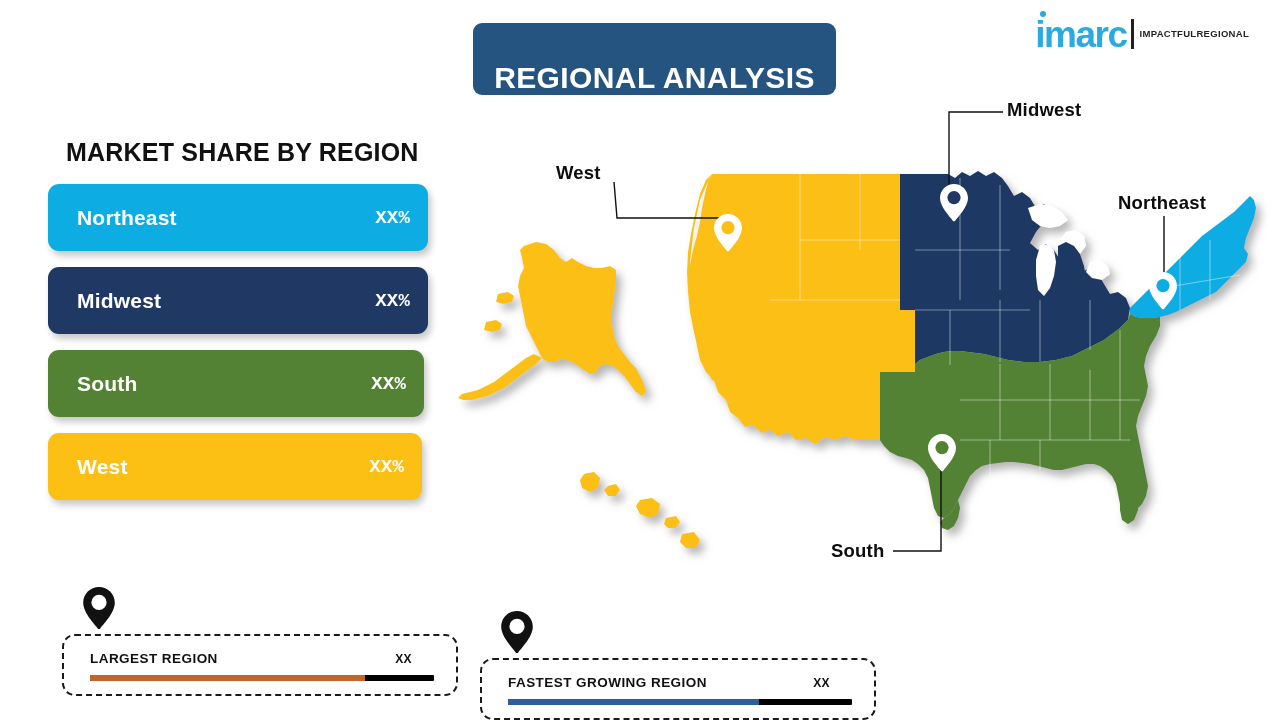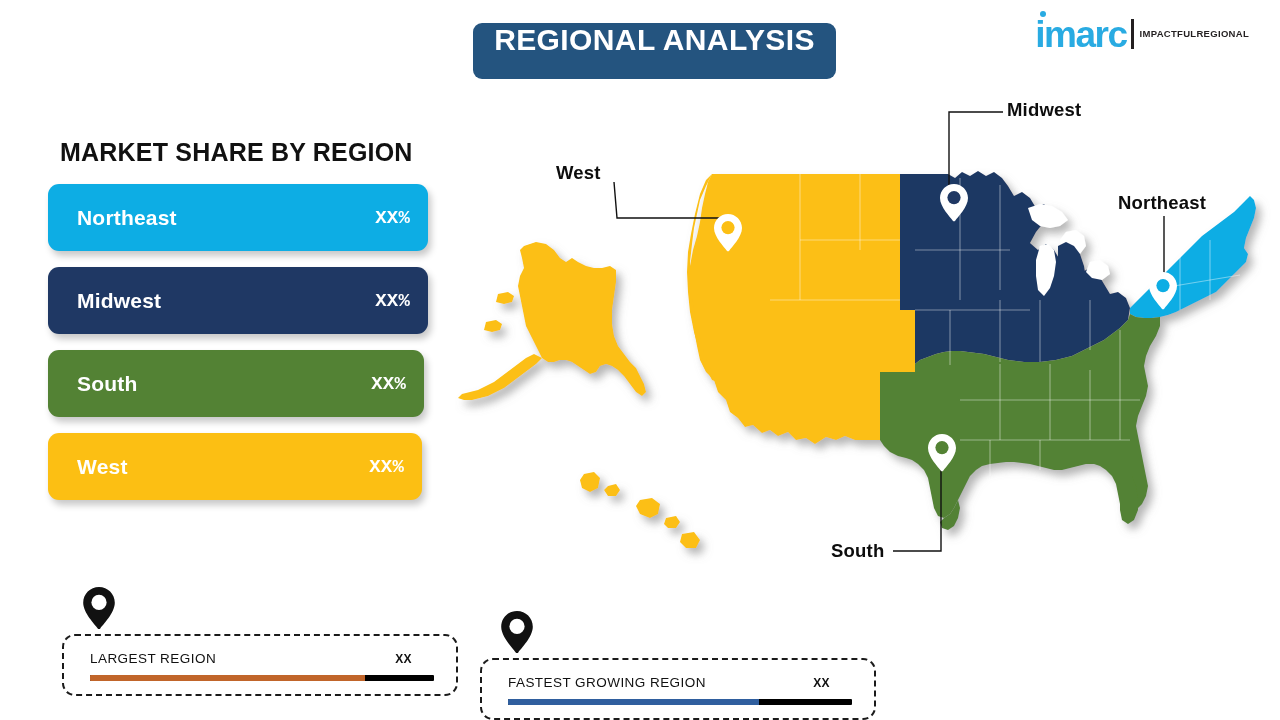--- a/index.html
+++ b/index.html
@@ -8,24 +8,24 @@
   body {
     background:#ffffff;
     font-family:"Liberation Sans", sans-serif;
     position:relative;
     -webkit-font-smoothing:antialiased;
   }
 
   
   #title-banner{
     position:absolute; left:473px; top:23px;
-    width:363px; height:56px;
+    width:363px; height:72px;
     background:#24547f;
     border-radius:9px;
-    display:flex; align-items:flex-start; justify-content:center;
+    display:flex; align-items:flex-end; justify-content:center;
   }
   #title-banner .txt{
     color:#ffffff;
     font-size:30px;
     font-weight:bold;
     letter-spacing:.4px;
     white-space:nowrap;
   }
 
   
@@ -50,21 +50,21 @@
     width:3px; height:30px; background:#231f20; margin:0 6px 0 4px;
   }
   #logo .tagline{
     display:flex; flex-direction:row; justify-content:center;
     font-size:9.5px; font-weight:bold; color:#231f20;
     letter-spacing:.3px; line-height:1.35;
   }
 
   
   #share-heading{
-    position:absolute; left:60px; top:138px;
+    position:absolute; left:66px; top:138px;
     font-size:25px; font-weight:bold; color:#111111;
     letter-spacing:.2px; white-space:nowrap;
   }
   #region-bars{ position:absolute; left:48px; top:184px; width:392px; }
   .region-bar{
     position:relative;
     height:67px;
     border-radius:11px;
     margin-bottom:16px;
     display:flex; align-items:center;
@@ -87,21 +87,21 @@
   .stat-card{ position:absolute; }
   .stat-card .pin{ position:absolute; left:20px; top:-48px; }
   .stat-box{
     border:2px dashed #1a1a1a;
     border-radius:13px;
     background:#ffffff;
     padding:15px 22px 13px 26px;
   }
   .stat-row{ display:flex; align-items:baseline; }
   .stat-label{
-    font-size:13.5px; font-weight:normal; color:#111111; letter-spacing:.45px;
+    font-size:13.5px; font-weight:bold; color:#111111; letter-spacing:.45px;
     white-space:nowrap;
     text-align:right;
   }
   .stat-value{
     margin-left:auto; font-size:12px; font-weight:bold; color:#111111;
     letter-spacing:.4px; padding-right:22px;
   }
   .stat-track{
     margin-top:9px; height:6px; width:100%;
     background:#000000; border-radius:1px; position:relative; overflow:hidden;

